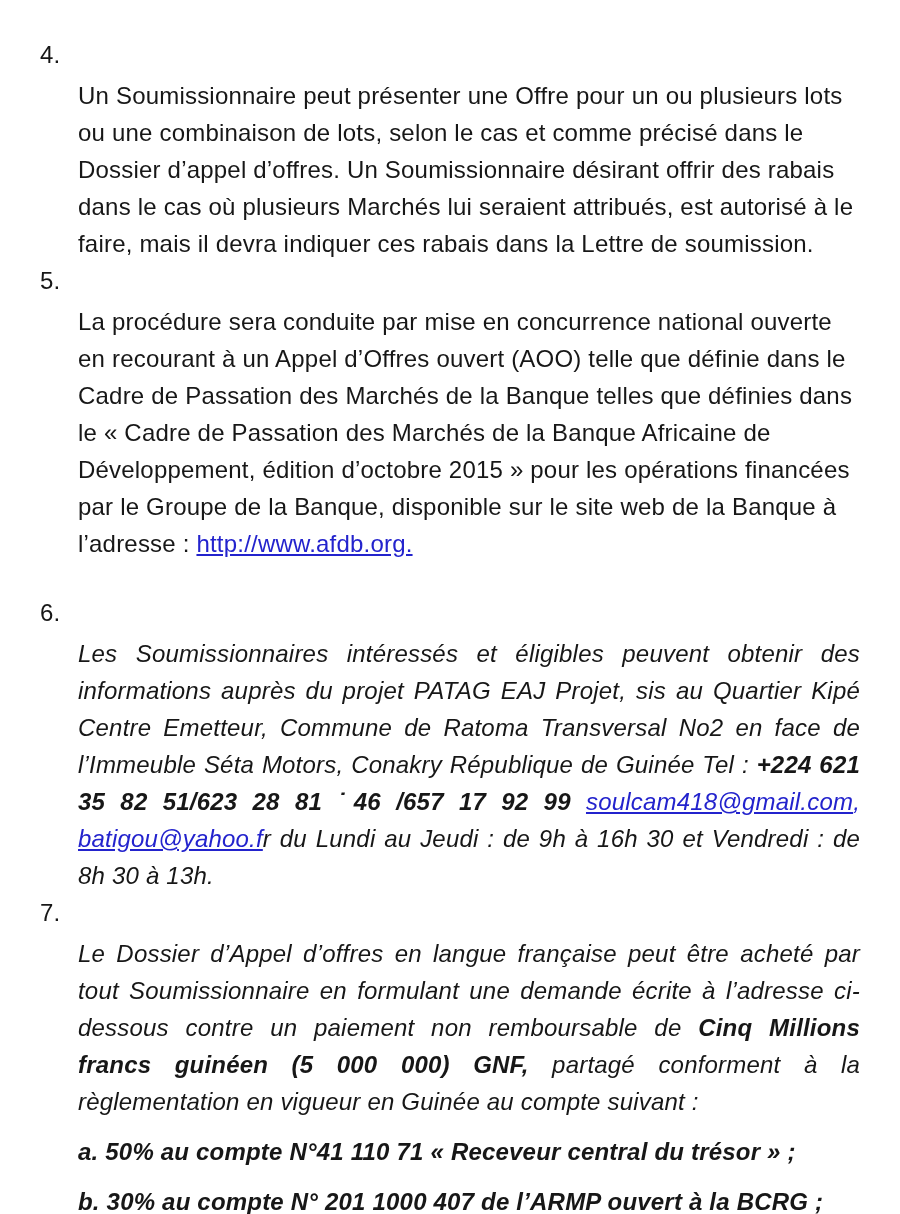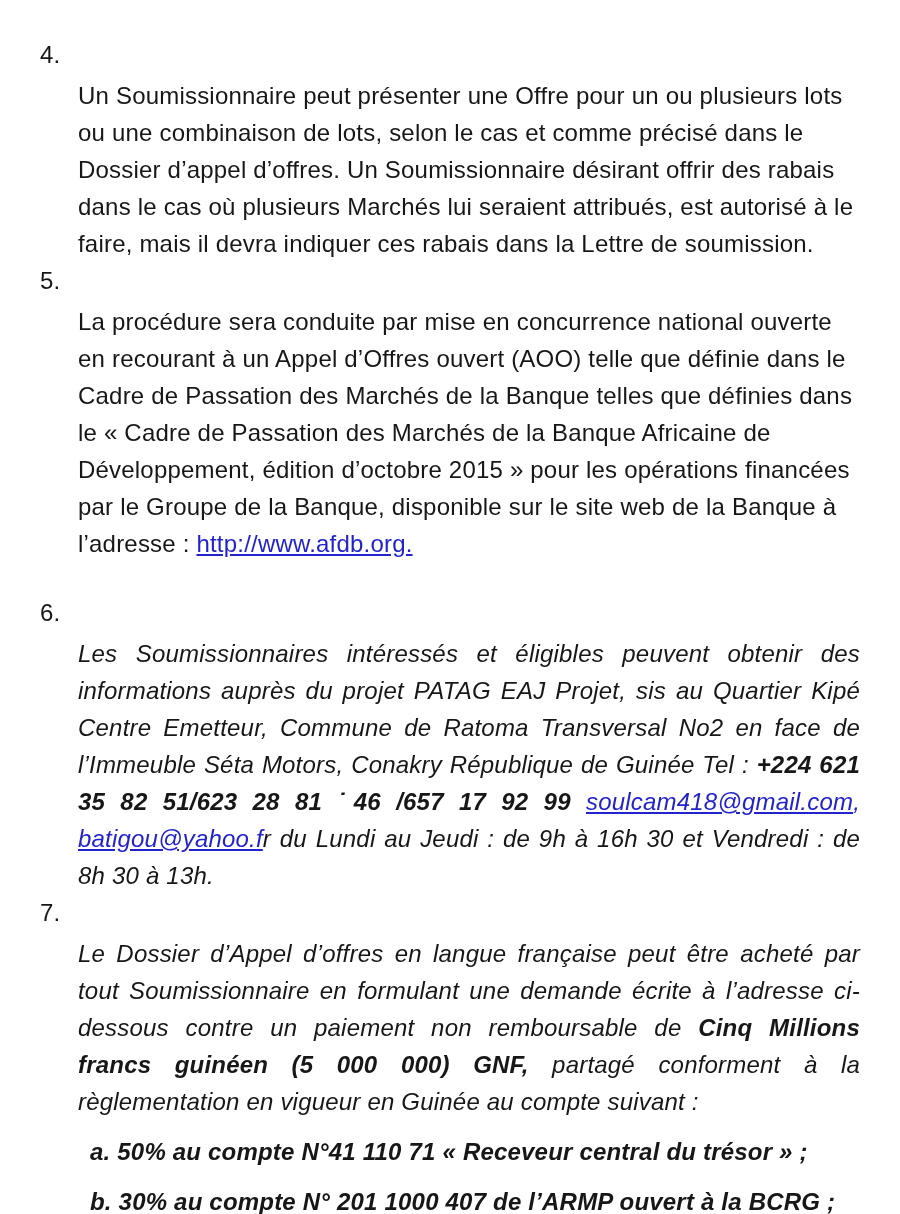--- a/index.html
+++ b/index.html
@@ -20,21 +20,21 @@
   }
   .page{padding:36px 40px 0 40px;}
   .li{display:flex;align-items:flex-start;}
   .num{flex:0 0 38px;}
   .body{flex:1;min-width:0;margin-top:41px;}
   .just{text-align:justify;font-style:italic;}
   .gap-after{margin-bottom:32px;}
   b,.bold{font-weight:bold;}
   .link{color:var(--link);text-decoration:underline;cursor:pointer;}
   .blue{color:var(--link);text-decoration:none;}
-  .sub{margin-left:50px;margin-top:13px;font-weight:bold;}
+  .sub{margin-left:38px;margin-top:13px;font-weight:bold;}
 </style>
 </head>
 <body>
 
 <div class="page">
 
   <div class="li">
     <span class="num">4.</span>
     <div class="body"><span>Un Soumissionnaire peut présenter une Offre pour un ou plusieurs lots ou une combinaison de lots, selon le cas et comme précisé dans le Dossier d’appel d’offres. Un Soumissionnaire désirant offrir des rabais dans le cas où plusieurs Marchés lui seraient attribués, est autorisé à le faire, mais il devra indiquer ces rabais dans la Lettre de soumission.</span></div>
   </div>

